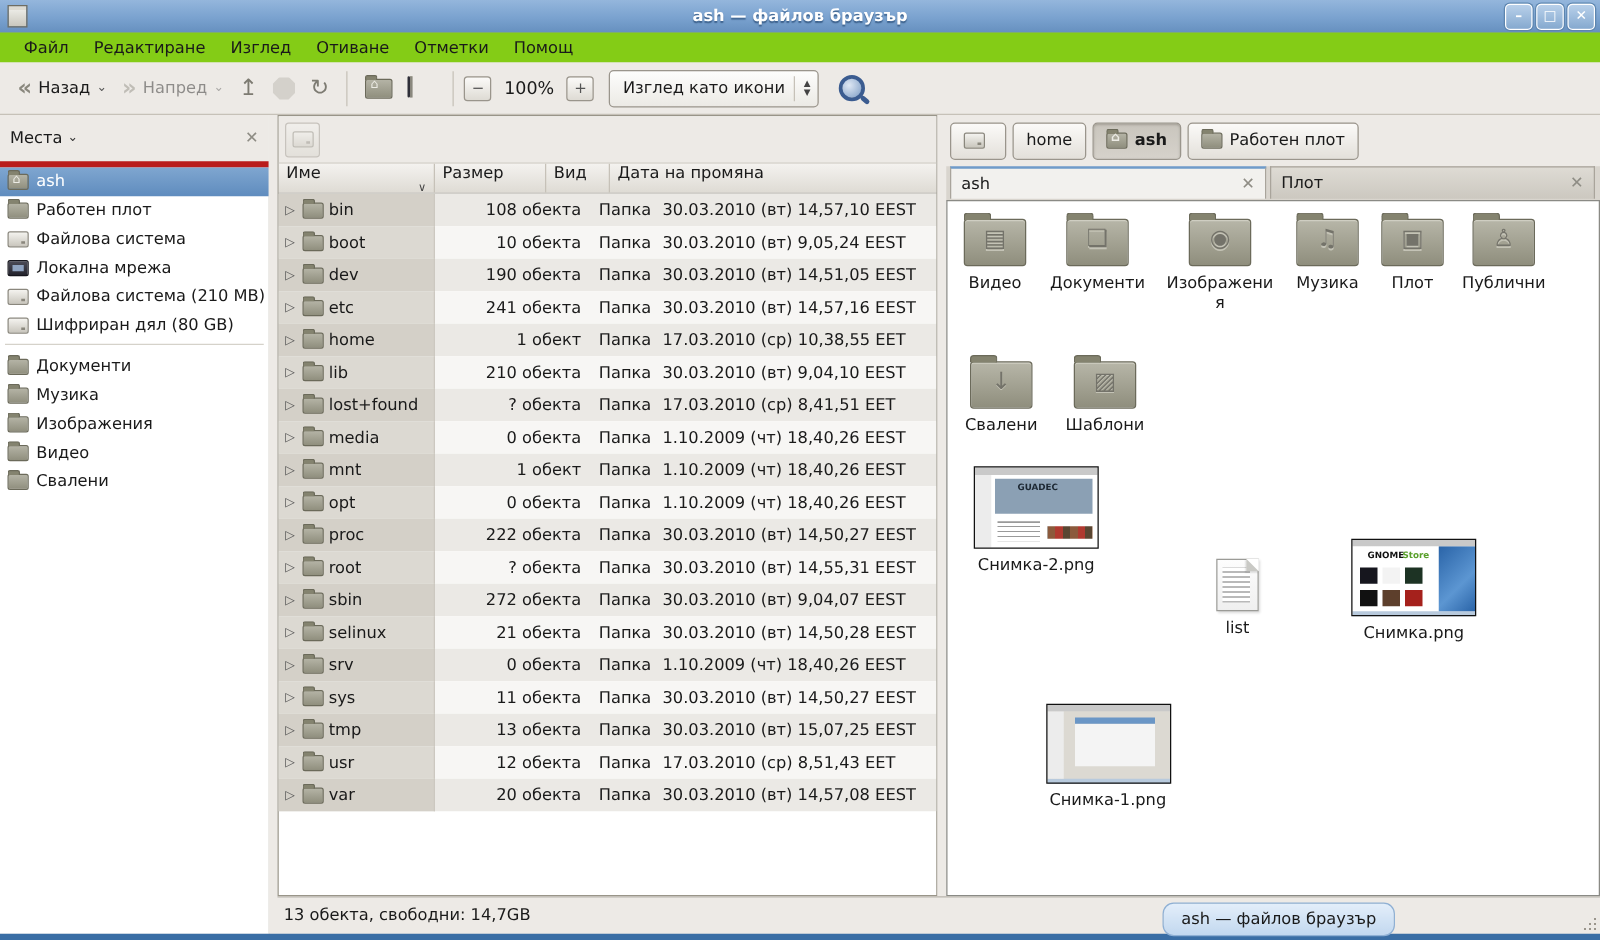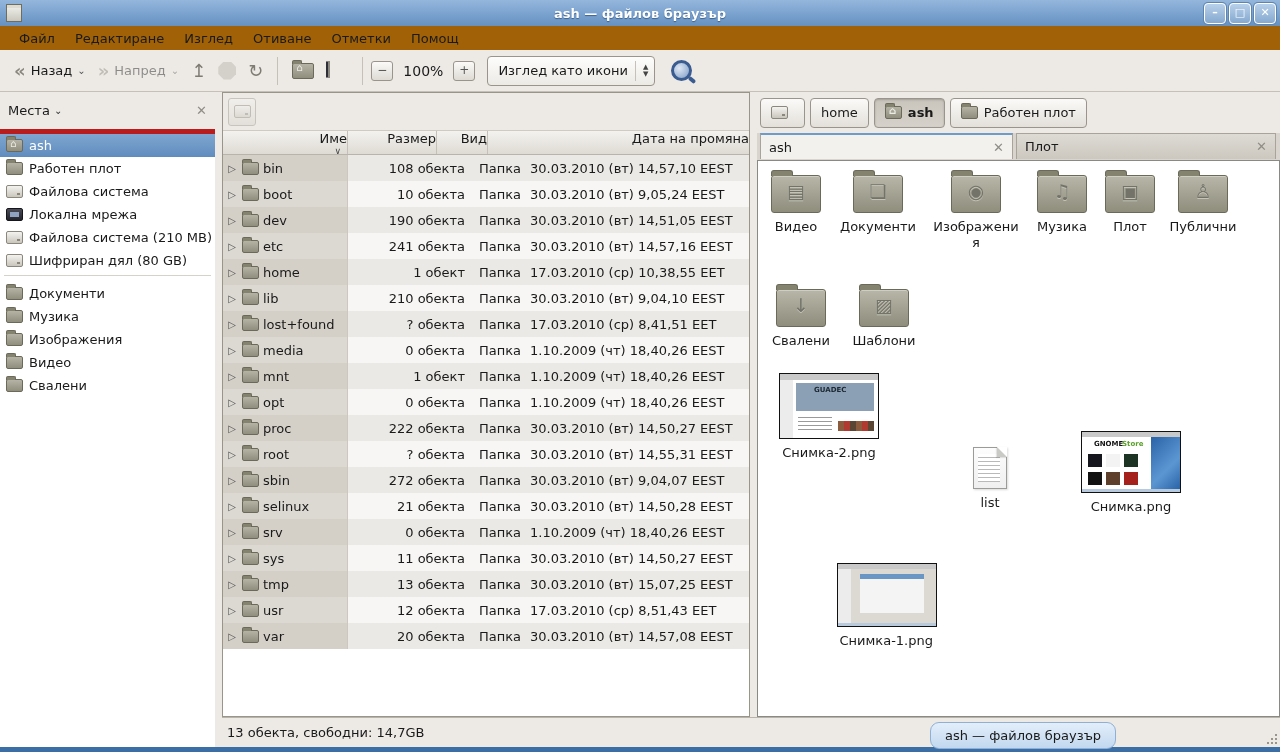--- a/index.html
+++ b/index.html
@@ -11,21 +11,21 @@
     background:linear-gradient(var(--titlebar_hi),var(--titlebar_blue) 55%,var(--titlebar_lo));
     border-bottom:1px solid #4a6f99;display:flex;align-items:center;}
   .title-text{position:absolute;left:0;right:0;text-align:center;color:#fff;font-weight:bold;text-shadow:0 1px 1px #3c618c;}
   .win-icon{width:14px;height:16px;margin-left:6px;background:linear-gradient(#f2f2ee,#c9c7bd);border:1px solid #6e6d62;
     box-shadow:inset 0 3px 0 #dddbd2;position:relative;z-index:2;}
   .winbtns{position:absolute;right:4px;top:3px;display:flex;gap:3px;z-index:2;}
   .winbtn{width:20px;height:19px;border:1px solid #fff;border-radius:4px;background:linear-gradient(#b8d0ea,#85a9cf);
     color:#fff;font-size:11px;line-height:17px;text-align:center;font-weight:bold;box-shadow:0 0 0 1px #5d85ae;cursor:default;}
 
   
-  .menubar{position:absolute;left:0;top:26px;width:1280px;height:24px;background:#a16207;display:flex;align-items:center;padding-left:10px;box-sizing:border-box;gap:2px;}
+  .menubar{position:absolute;left:0;top:26px;width:1280px;height:24px;background:#84cc16;display:flex;align-items:center;padding-left:10px;box-sizing:border-box;gap:2px;}
   .menu-item{padding:2px 9px;}
 
   
   .toolbar{position:absolute;left:0;top:50px;width:1280px;height:42px;background:#edeae6;border-bottom:1px solid #c6c1b8;
     display:flex;align-items:center;padding-left:8px;box-sizing:border-box;}
   .tbtn{display:flex;align-items:center;gap:5px;padding:4px 6px;border-radius:3px;}
   .tbtn .glyph{font-size:18px;color:#7d7b72;line-height:18px;}
   .tbtn.nav .glyph{color:#8a887e;font-weight:bold;}
   .tbtn .chev{font-size:10px;color:#555;}
   .disabled{opacity:.45;}
@@ -63,21 +63,21 @@
   .ic-network{width:17px;height:13px;background:linear-gradient(#4b4b57,#23232c);border:1px solid #15151c;border-radius:2px;flex:0 0 auto;position:relative;box-sizing:border-box;}
   .ic-network::after{content:"";position:absolute;left:3px;top:3px;width:9px;height:5px;background:#8fa3c0;}
   .ic-trash{width:15px;height:13px;background:repeating-linear-gradient(90deg,#a8a79a 0 2px,#8a897c 2px 4px);border:1px solid #6b6a5a;border-radius:1px 1px 3px 3px;flex:0 0 auto;box-sizing:border-box;}
 
   .splitter{position:absolute;top:92px;width:7px;height:655px;background:#edeae6;}
 
   .treepane{position:absolute;left:222px;top:92px;width:528px;height:625px;background:#fff;border:1px solid #999589;box-sizing:border-box;}
   .treepane-top{height:37px;background:#edeae6;border-bottom:1px solid #cfcbc3;display:flex;align-items:center;padding-left:5px;}
   .small-btn{width:26px;height:26px;border:1px solid #9a958c;border-radius:3px;background:linear-gradient(#f6f5f2,#d8d5cd);display:flex;align-items:center;justify-content:center;}
   .thead{display:flex;height:23px;background:linear-gradient(#f4f2ef,#dedbd4);border-bottom:1px solid #b8b4ac;align-items:center;}
-  .th{border-right:1px solid #c6c1b8;padding-left:6px;box-sizing:border-box;height:100%;display:flex;align-items:flex-end;flex-direction:column;}
+  .th{border-right:1px solid #c6c1b8;padding-left:6px;box-sizing:border-box;height:100%;display:flex;align-items:flex-start;flex-direction:column;}
   .col-name{width:125px;}.col-size{width:89px;}.col-type{width:51px;}.col-date{flex:1;border-right:none;}
   .th .sort{margin-left:auto;margin-right:6px;font-size:9px;color:#444;}
   .trow{display:flex;height:26px;align-items:center;}
   .trow .c1{width:125px;display:flex;align-items:center;gap:4px;height:100%;box-sizing:border-box;padding-left:3px;border-right:1px solid #ccc8c0;}
   .trow .c2{width:89px;text-align:right;padding-right:8px;box-sizing:border-box;margin-left:36px;}
   .trow .c3{width:51px;padding-left:6px;box-sizing:border-box;}
   .trow .c4{flex:1;padding-left:6px;}
   .trow:nth-child(odd) .c1{background:#d4d0c8;}
   .trow:nth-child(even) .c1{background:#dcd9d2;}
   .trow:nth-child(odd){background:#ebe9e5;}

